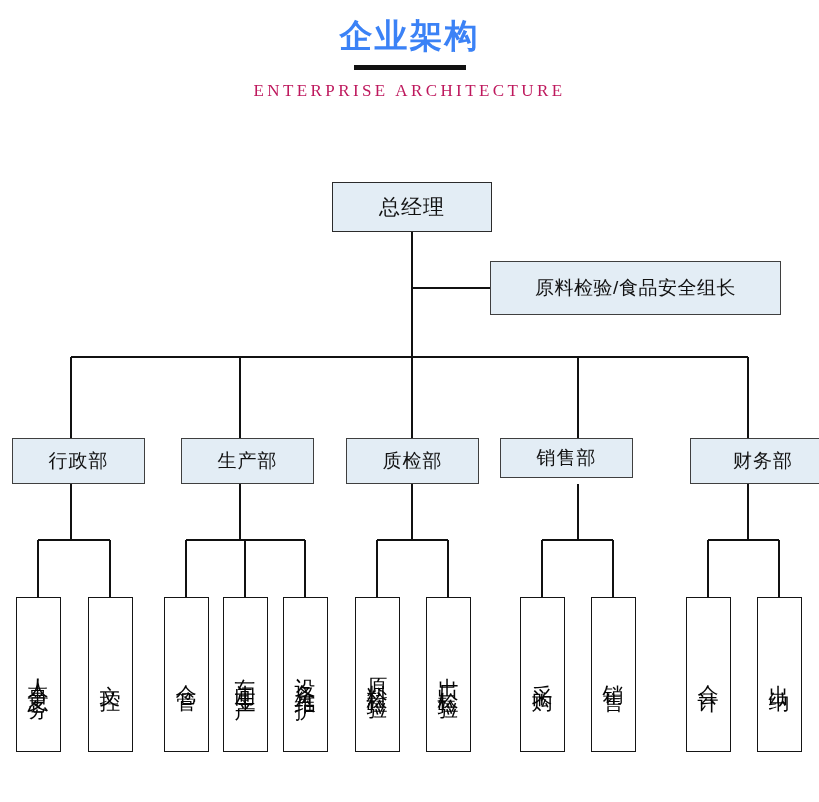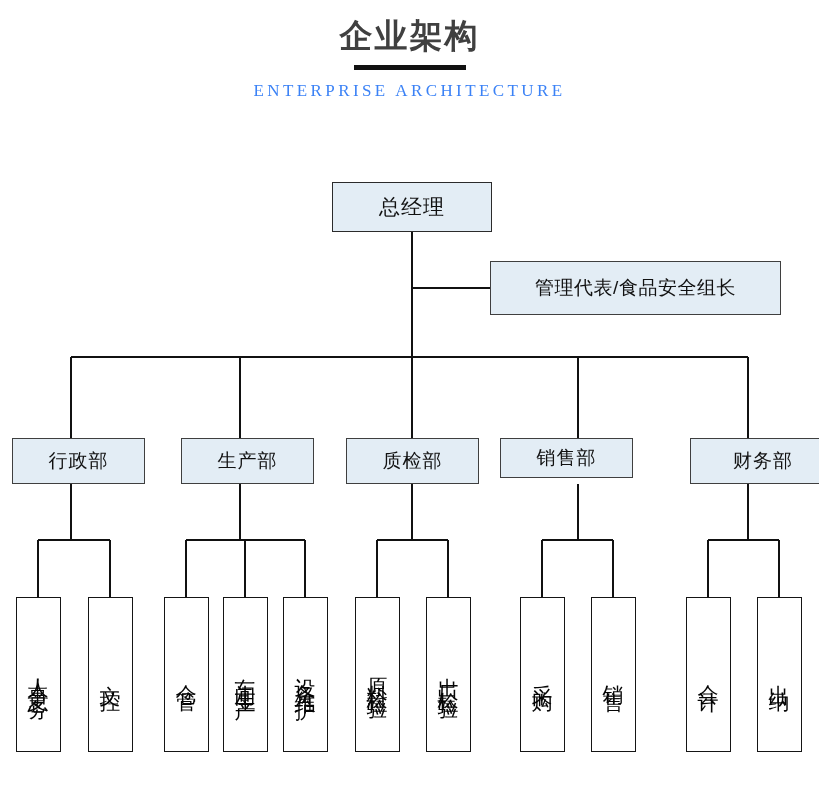--- a/index.html
+++ b/index.html
@@ -28,35 +28,35 @@
     left: 0;
     top: 16px;
     width: 819px;
     text-align: center;
   }
   .title-cn {
     font-family: "Liberation Sans", "DejaVu Sans", sans-serif;
     font-size: 33px;
     font-weight: bold;
     letter-spacing: 2px;
-    color: #404040;
+    color: #3b82f6;
     line-height: 40px;
     margin: 0;
   }
   .title-rule {
     width: 112px;
     height: 5px;
     background: #111111;
     margin: 9px auto 0 auto;
   }
   .title-en {
     font-family: "Liberation Serif", "DejaVu Serif", serif;
     font-size: 17px;
     letter-spacing: 3.4px;
-    color: #3b82f6;
+    color: #be185d;
     margin: 11px 0 0 0;
     line-height: 20px;
   }
 
   
   .chart {
     position: absolute;
     left: 0;
     top: 0;
     width: 819px;
@@ -169,21 +169,21 @@
         <line x1="779" y1="540" x2="779" y2="597"></line>
       </g>
     </svg>
   </div>
 
   <div class="node top" style="left:332px; top:170px; width:160px; height:50px;margin-top:12px;">
     <span class="node-label">总经理</span>
   </div>
 
   <div class="node mgr" style="left:490px; top:261px; width:291px; height:54px;">
-    <span class="node-label">管理代表/食品安全组长</span>
+    <span class="node-label">原料检验/食品安全组长</span>
   </div>
 
   <div class="node dept" style="left:181px; top:438px; width:133px; height:46px;">
     <span class="node-label">生产部</span>
   </div>
   <div class="node dept" style="left:12px; top:438px; width:133px; height:46px;">
     <span class="node-label">行政部</span>
   </div>
   <div class="node dept" style="left:346px; top:438px; width:133px; height:46px;">
     <span class="node-label">质检部</span>

